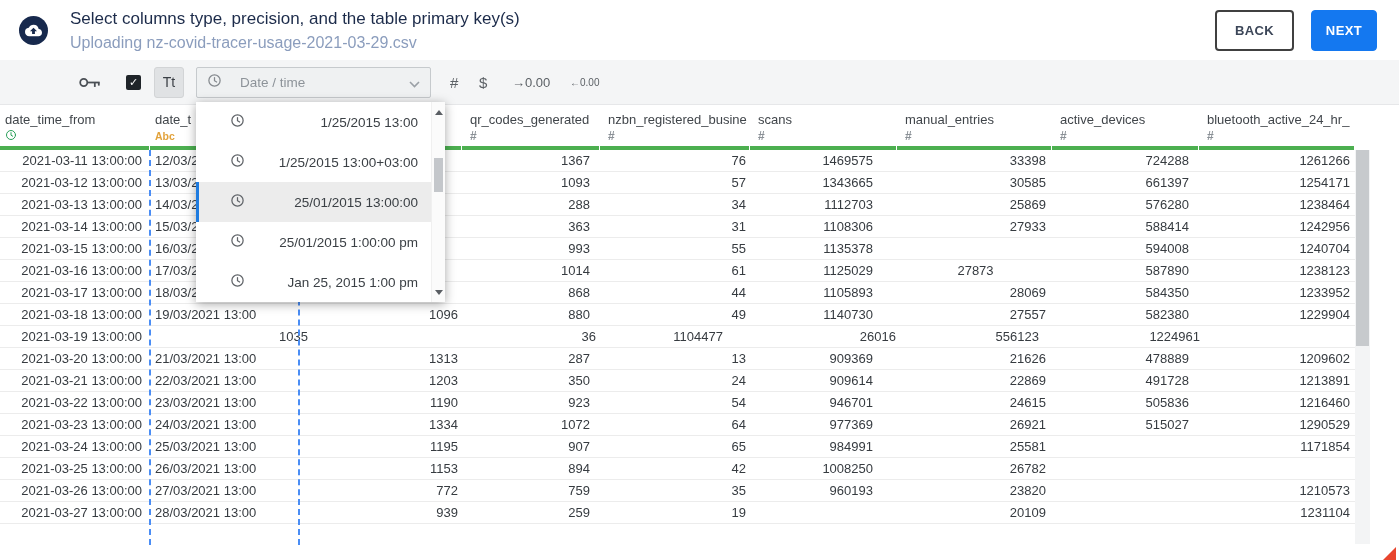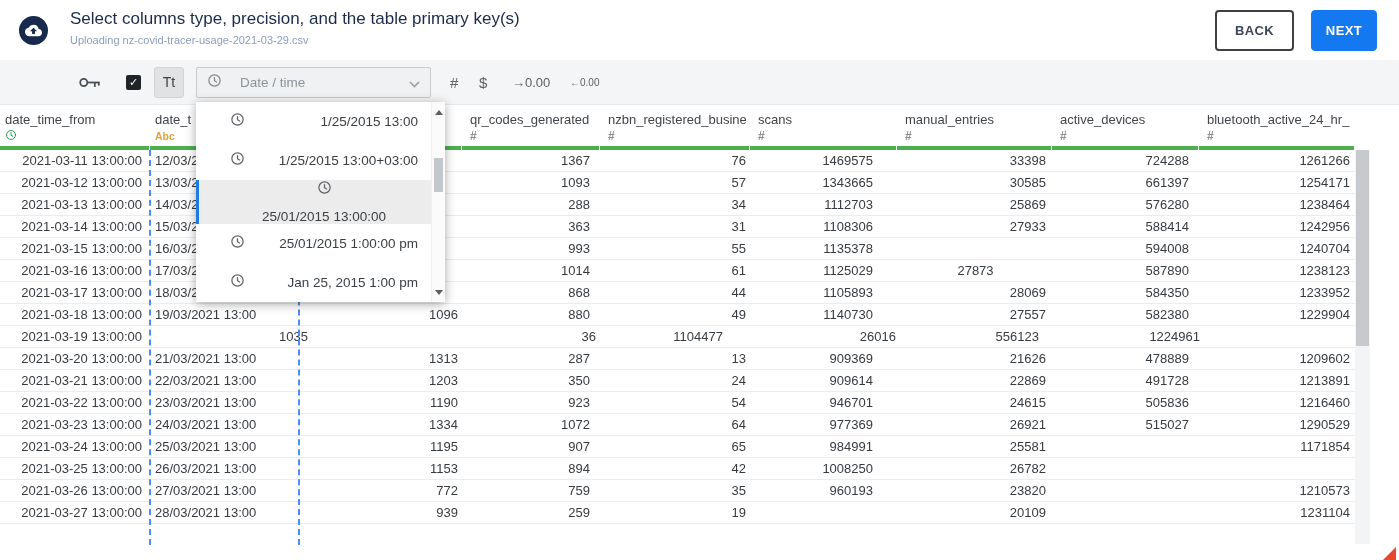--- a/index.html
+++ b/index.html
@@ -7,21 +7,21 @@
   .app {
     position: relative; width: 1399px; height: 560px; overflow: hidden;
     background:#fff; font-family:"Liberation Sans", sans-serif; color:#333;
   }
 
   
   .hdr { position:absolute; top:0; left:0; width:100%; height:60px; background:#fff; }
   .upload-badge { position:absolute; left:19px; top:16px; width:29px; height:29px;
     border-radius:50%; background:#17294d; display:flex; align-items:center; justify-content:center; }
   .title { position:absolute; left:70px; top:9px; font-size:17px; color:#1c2b4a; }
-  .subtitle { position:absolute; left:70px; top:34px; font-size:11px; color:#8b9dbd; }
+  .subtitle { position:absolute; left:70px; top:34px; font-size:16px; color:#8b9dbd; }
   .btn { position:absolute; top:10px; height:41px; border-radius:4px; font-size:13px;
     font-weight:bold; letter-spacing:.4px; cursor:pointer; font-family:inherit; }
   .btn-back { right:105px; width:79px; background:#fff; border:2px solid #404040; color:#3c4658; }
   .btn-next { right:22px; width:66px; background:#1478f0; border:1px solid #1478f0; color:#fff; }
 
   
   .toolbar { position:absolute; top:60px; left:0; width:100%; height:45px;
     background:#f4f5f6; border-bottom:1px solid #e6e7e9; }
   .tb-key { position:absolute; left:78px; top:14px; }
   .tb-check { position:absolute; left:126px; top:15px; width:15px; height:15px;
@@ -59,21 +59,21 @@
   .vscroll { position:absolute; left:1355px; top:150px; width:15px; height:394px;
     background:#f3f4f5; cursor:pointer; }
   .vthumb { position:absolute; left:1px; right:1px; top:0; height:196px; background:#c7cacd; cursor:grab; }
 
   
   .dropdown { position:absolute; left:196px; top:102px; width:249px; height:200px;
     background:#fff; box-shadow:0 2px 10px rgba(0,0,0,.35); z-index:10; display:flex; }
   .dd-list { flex:1; display:flex; flex-direction:column; }
   .dd-item { flex:1; display:flex; align-items:center; position:relative;
     padding:0 13px 0 34px; gap:10px; cursor:pointer; }
-  .dd-item.selected { background:#ececec;flex-direction:column; }
+  .dd-item.selected { background:#ececec; }
   .dd-item.selected::before { content:""; position:absolute; left:0; top:0; bottom:0;
     width:3px; background:#1e7be0; }
   .dd-label { flex:1; text-align:right; font-size:13.5px; color:#3b4045; }
   .dd-scroll { width:14px; background:#fbfbfb; border-left:1px solid #f0f0f0; position:relative; }
   .dd-arrow { position:absolute; left:0; width:13px; height:12px;
     display:flex; align-items:center; justify-content:center; cursor:pointer; }
   .dd-arrow.up { top:4px; } .dd-arrow.down { bottom:4px; }
   .tri-up { width:0; height:0; border-left:4px solid transparent; border-right:4px solid transparent; border-bottom:5px solid #5a5e63; }
   .tri-down { width:0; height:0; border-left:4px solid transparent; border-right:4px solid transparent; border-top:5px solid #5a5e63; }
   .dd-thumb { position:absolute; left:2px; right:2px; top:56px; height:34px; background:#c4c7cb; cursor:grab; }

